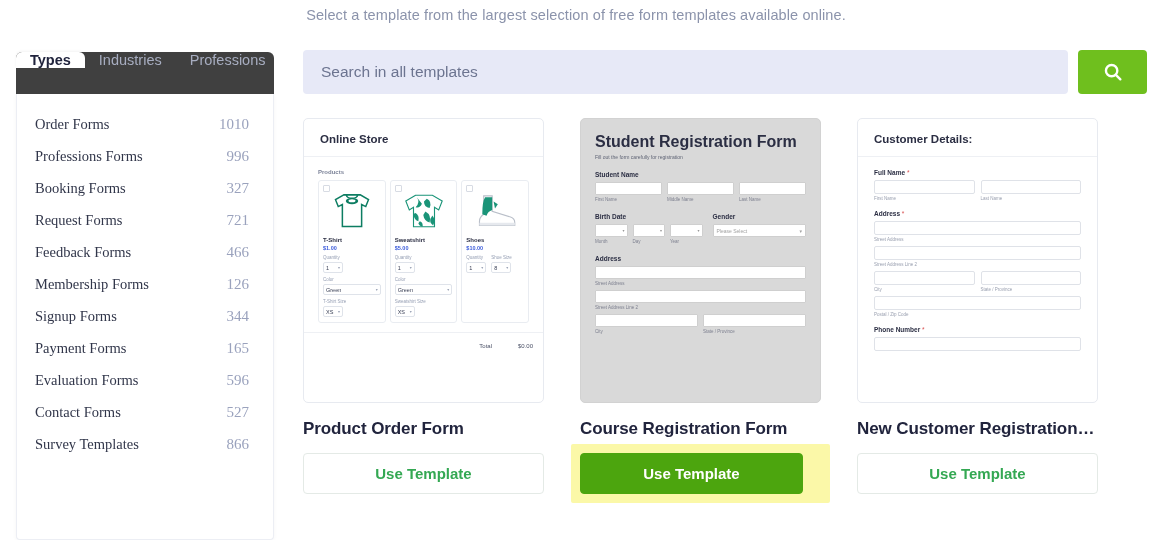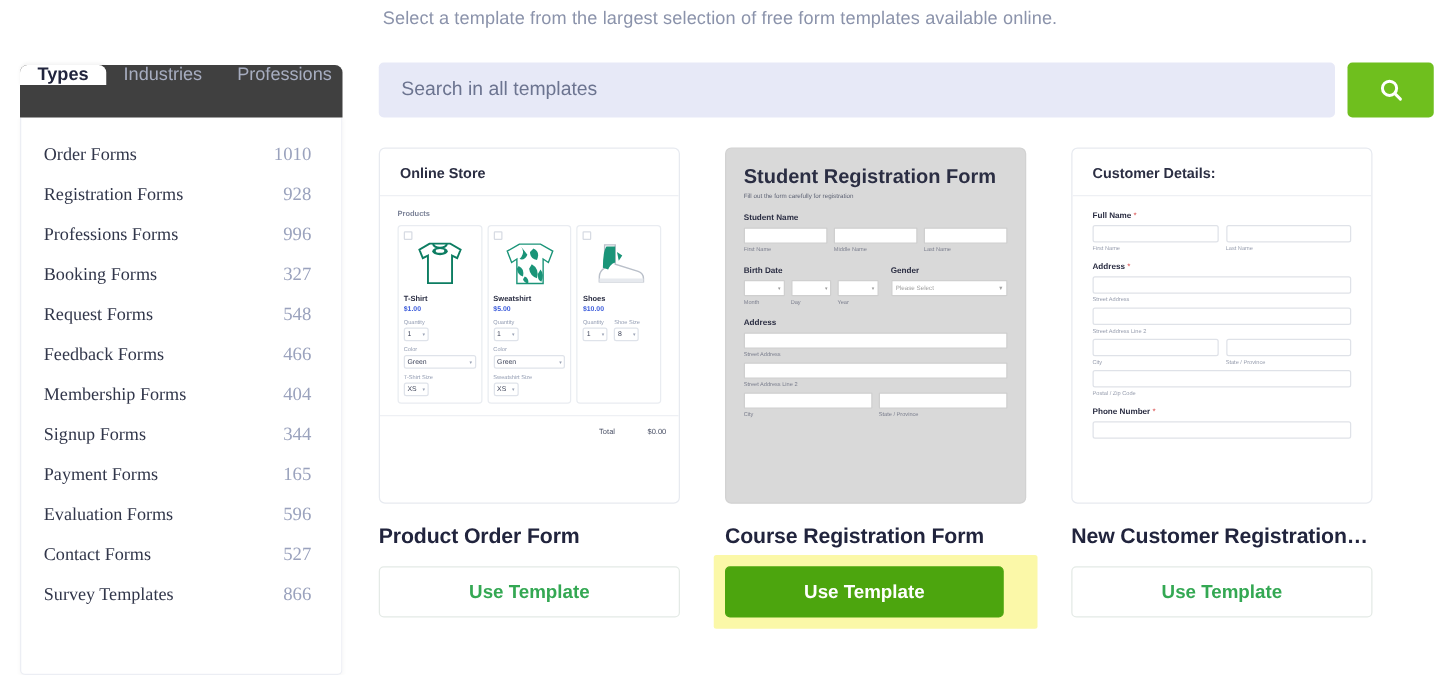--- a/index.html
+++ b/index.html
@@ -196,42 +196,38 @@
       <div class="tab">
         <span>Professions</span>
       </div>
     </div>
     <div class="panel-body">
       <div class="cat-item">
         <span class="cat-label">Order Forms</span>
         <span class="cat-count">1010</span>
       </div>
       <div class="cat-item">
-        <span class="cat-label">Registration Forms</span>
-        <span class="cat-count">928</span>
-      </div>
-      <div class="cat-item">
         <span class="cat-label">Professions Forms</span>
         <span class="cat-count">996</span>
       </div>
       <div class="cat-item">
         <span class="cat-label">Booking Forms</span>
         <span class="cat-count">327</span>
       </div>
       <div class="cat-item">
         <span class="cat-label">Request Forms</span>
-        <span class="cat-count">548</span>
+        <span class="cat-count">721</span>
       </div>
       <div class="cat-item">
         <span class="cat-label">Feedback Forms</span>
         <span class="cat-count">466</span>
       </div>
       <div class="cat-item">
         <span class="cat-label">Membership Forms</span>
-        <span class="cat-count">404</span>
+        <span class="cat-count">126</span>
       </div>
       <div class="cat-item">
         <span class="cat-label">Signup Forms</span>
         <span class="cat-count">344</span>
       </div>
       <div class="cat-item">
         <span class="cat-label">Payment Forms</span>
         <span class="cat-count">165</span>
       </div>
       <div class="cat-item">

